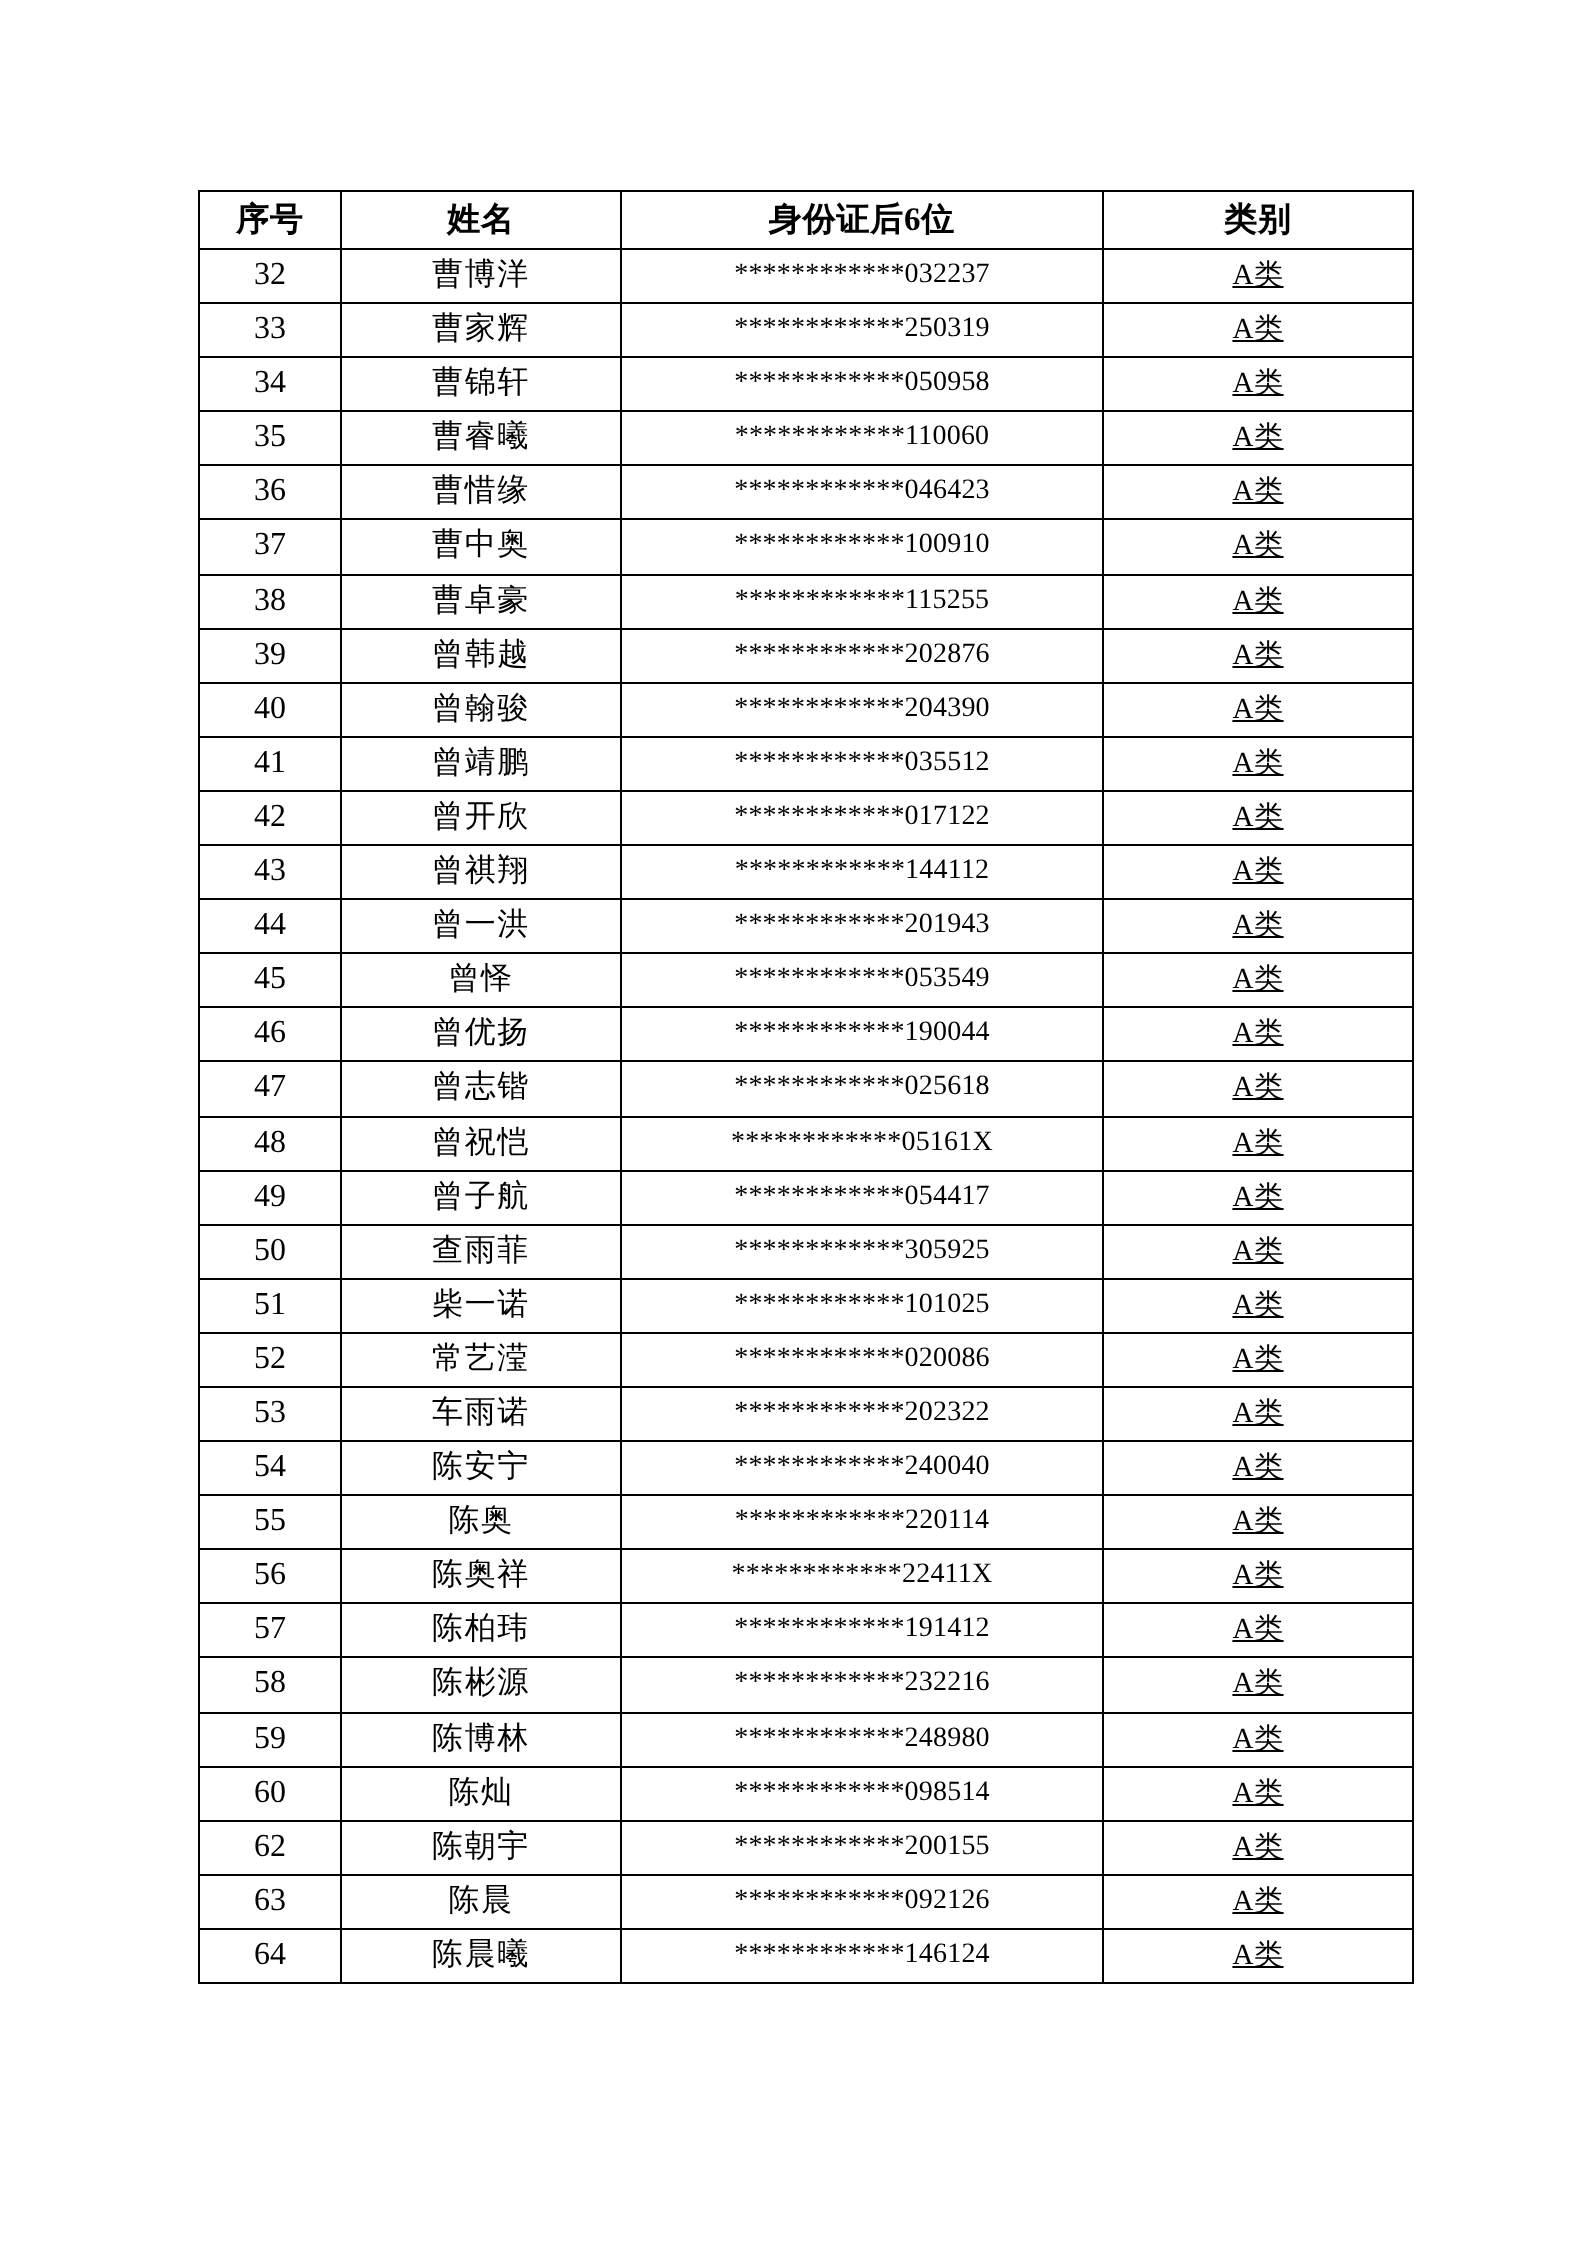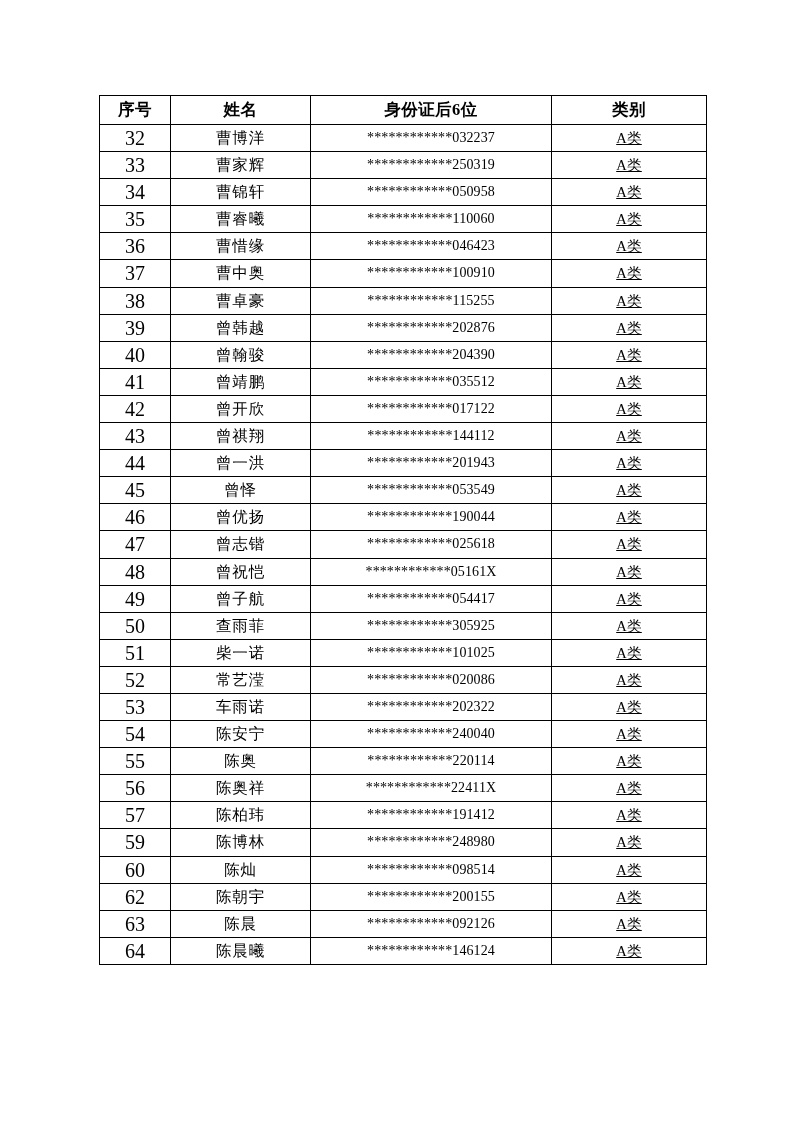--- a/index.html
+++ b/index.html
@@ -59,21 +59,21 @@
 
   table.roster thead th {
     font-weight: bold;
     font-size: 16.5px;
     letter-spacing: 0.4px;
     height: 28px;
     line-height: 28px;
   }
 
   td.cell-index {
-    font-size: 20px;
+    font-size: 16px;
     font-family: "Liberation Serif", "DejaVu Serif", serif;
   }
 
   td.cell-name {
     font-size: 15.5px;
     letter-spacing: 0.8px;
   }
 
   td.cell-id {
     font-size: 14px;
@@ -258,20 +258,26 @@
             <td class="cell-id">************22411X</td>
             <td class="cell-cat">A类</td>
           </tr>
           <tr>
             <td class="cell-index">57</td>
             <td class="cell-name">陈柏玮</td>
             <td class="cell-id">************191412</td>
             <td class="cell-cat">A类</td>
           </tr>
           <tr>
+            <td class="cell-index">58</td>
+            <td class="cell-name">陈彬源</td>
+            <td class="cell-id">************232216</td>
+            <td class="cell-cat">A类</td>
+          </tr>
+          <tr>
             <td class="cell-index">59</td>
             <td class="cell-name">陈博林</td>
             <td class="cell-id">************248980</td>
             <td class="cell-cat">A类</td>
           </tr>
           <tr>
             <td class="cell-index">60</td>
             <td class="cell-name">陈灿</td>
             <td class="cell-id">************098514</td>
             <td class="cell-cat">A类</td>

